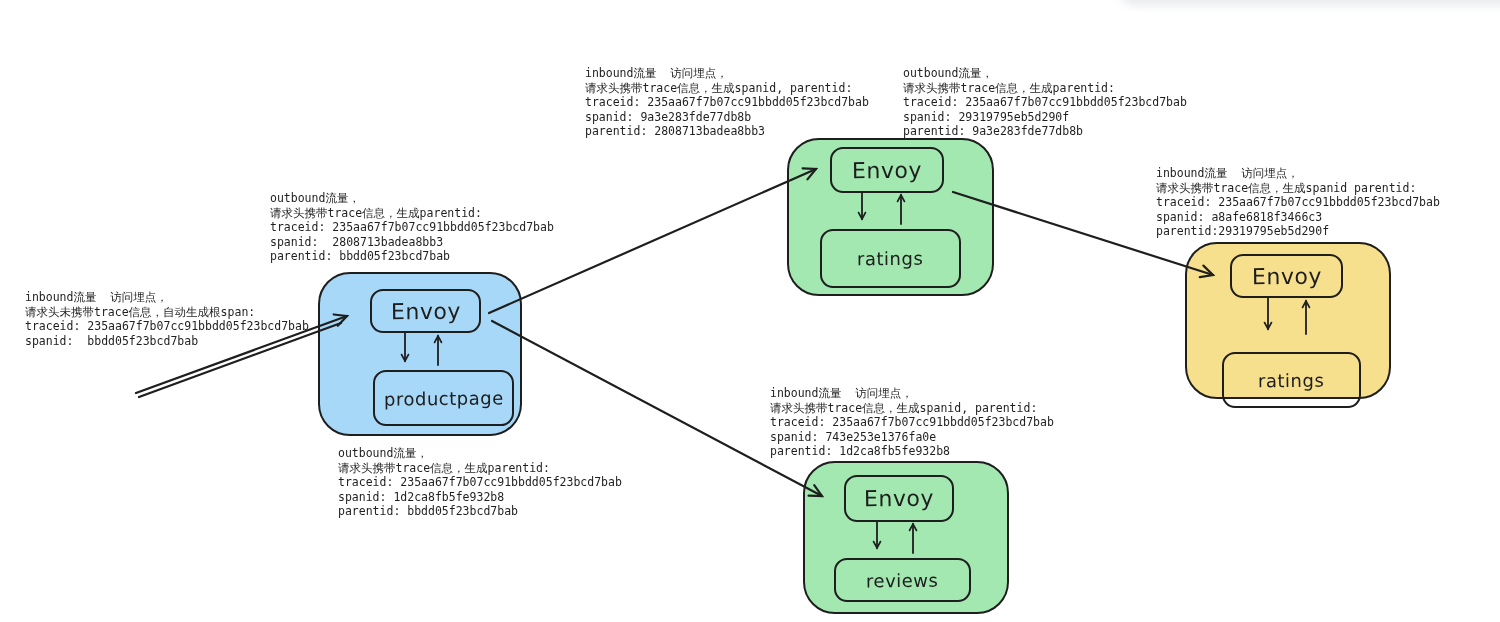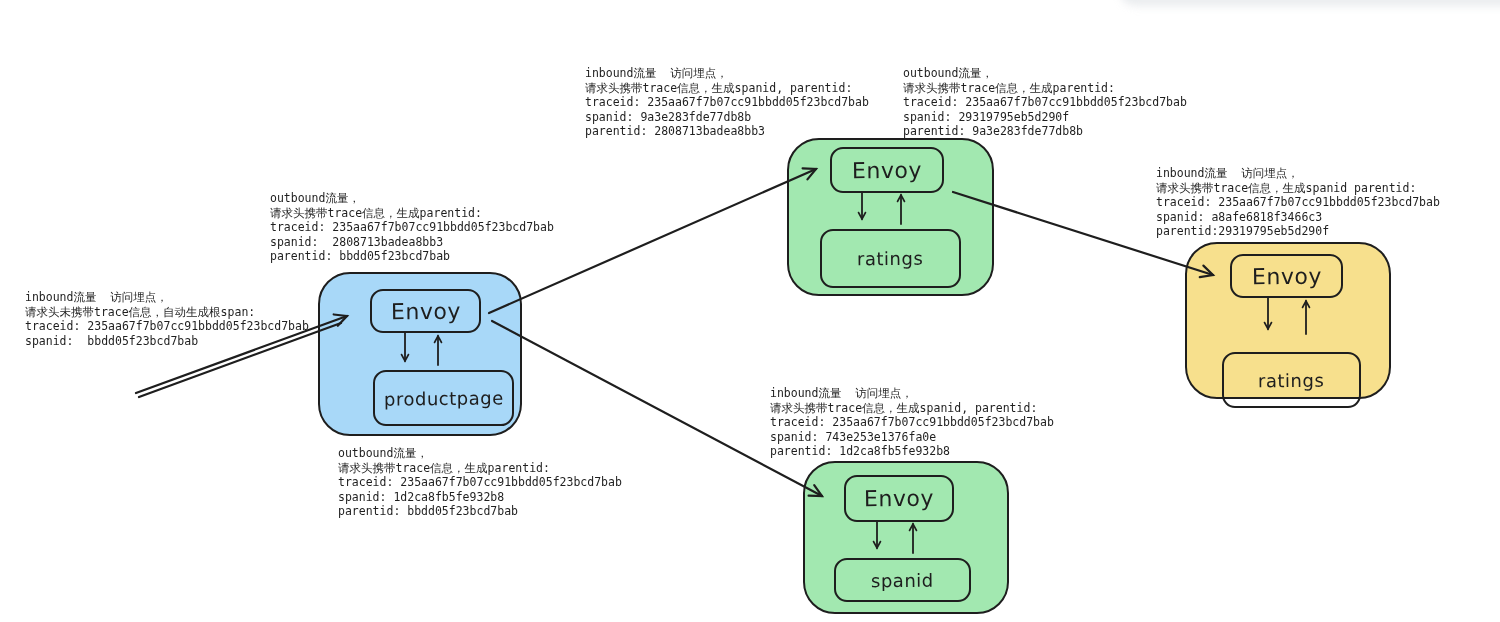--- a/index.html
+++ b/index.html
@@ -112,21 +112,21 @@
     <div class="subbox service">
       <span class="hand lbl-service">ratings</span>
     </div>
   </div>
 
   <div class="node" id="node-details" style="background: rgb(162, 232, 176);">
     <div class="subbox envoy">
       <span class="hand lbl-envoy">Envoy</span>
     </div>
     <div class="subbox service">
-      <span class="hand lbl-service">spanid</span>
+      <span class="hand lbl-service">reviews</span>
     </div>
   </div>
 
   <div class="node" id="node-ratings" style="background: rgb(247, 224, 141);">
     <div class="subbox envoy">
       <span class="hand lbl-envoy">Envoy</span>
     </div>
     <div class="subbox service">
       <span class="hand lbl-service">ratings</span>
     </div>

